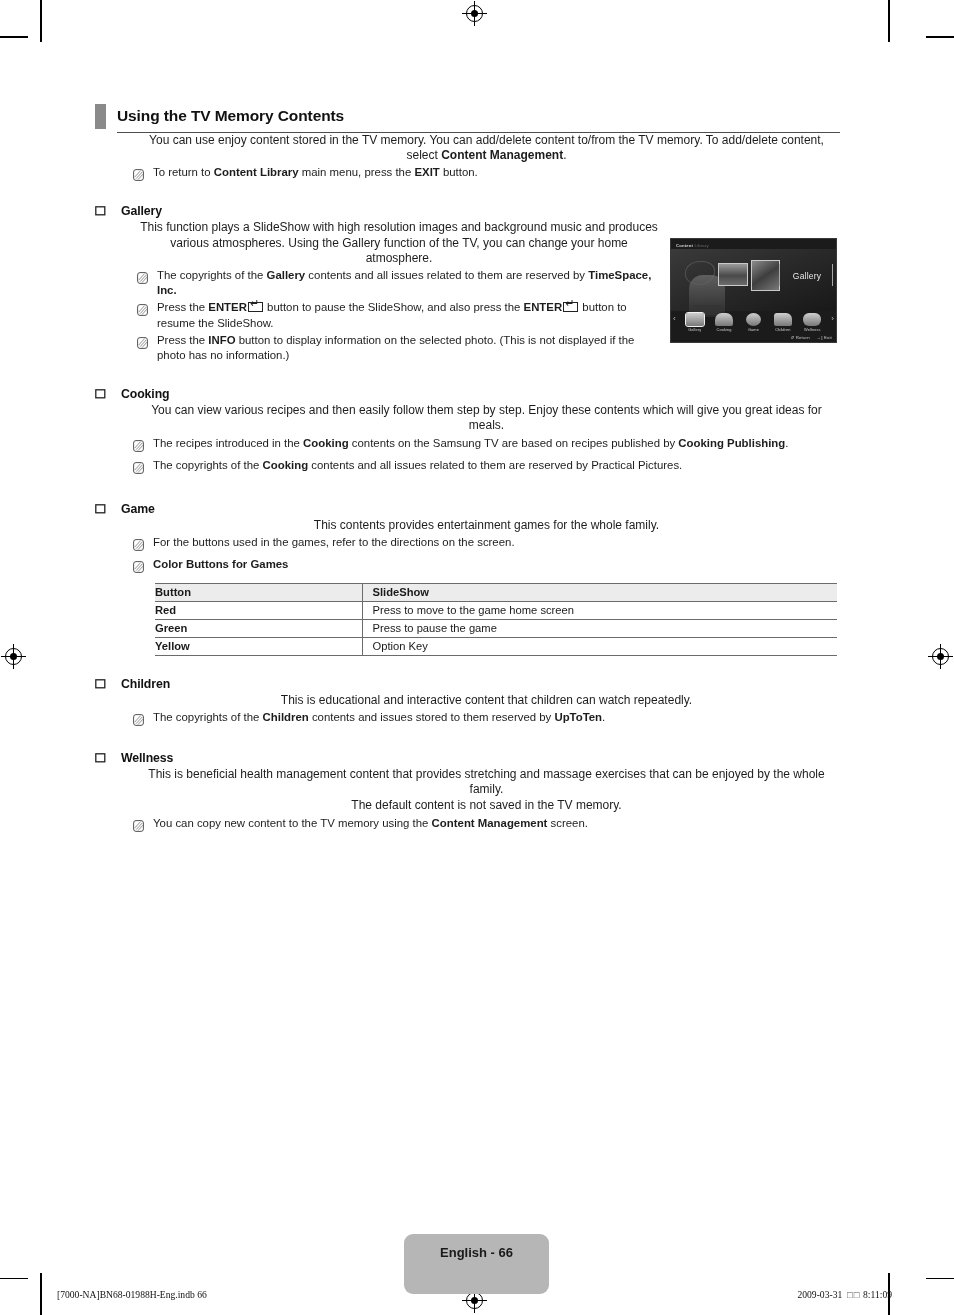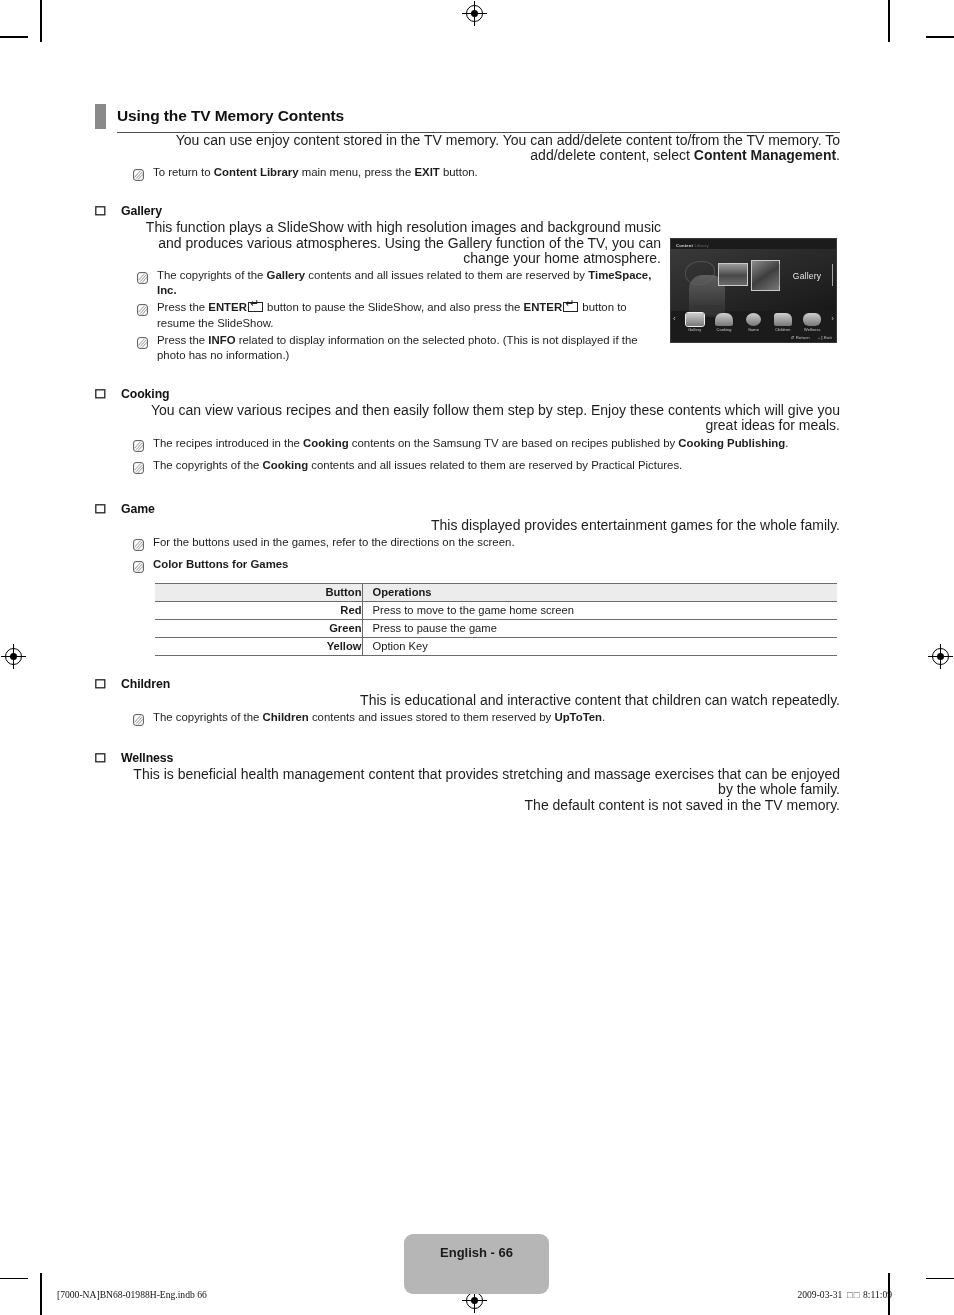--- a/index.html
+++ b/index.html
@@ -46,22 +46,22 @@
     line-height:20px; padding-top:2px; color:#111;
   }
   .title-rule {
     margin-left:22px; margin-top:3px;
     border-bottom:1.6px solid #4d4d4d; width:723px;
   }
 
   .body-col { margin-left:38px; width:707px; }
 
   p.para {
-    font-size:14px; line-height:15.2px; margin:0 0 1px 0; color:#1d1d1d;
-    text-align:right;
+    font-size:12px; line-height:15.2px; margin:0 0 1px 0; color:#1d1d1d;
+    text-align:center;
   }
   .lead { margin-top:13px; }
 
   
   .note { display:flex; align-items:flex-start; margin:2px 0 0 0; }
   .note-ic { flex:0 0 20px; padding-top:2px; }
   .note-tx { font-size:11.4px; line-height:15.2px; color:#1d1d1d; }
 
   
   .subhead { display:flex; align-items:center; margin-top:17px; margin-left:0px;}
@@ -89,21 +89,21 @@
     font-size:11.2px;
   }
   table.colortable th, table.colortable td {
     padding:2px 0 3px 0; border-bottom:1px solid #6b6b6b;
   }
   table.colortable thead th {
     background:#ececec; font-weight:bold; border-bottom:1px solid #6b6b6b;
     border-top:1px solid #6b6b6b;
   }
   table.colortable .c-btn {
-    width:207px; text-align:right; font-weight:bold;
+    width:207px; text-align:left; font-weight:bold;
     border-right:1px solid #6b6b6b;
     margin-left:8px;
   }
   table.colortable .c-op {
     text-align:left; padding-left:10px; font-weight:normal;
   }
   table.colortable thead .c-op { font-weight:bold; }
 
   
   .tvshot {
@@ -275,21 +275,21 @@
         <div class="note-tx" style="width:510px;"><span>Press the </span><b>ENTER</b><span class="enterkey"></span><span> button to pause the SlideShow, and also press the </span><b>ENTER</b><span class="enterkey"></span><span> button to resume the SlideShow.</span></div>
       </div>
 
       <div class="note">
         <div class="note-ic">
           <svg width="11" height="12" viewBox="0 0 11 12">
               <rect x="0.6" y="0.6" width="9.8" height="10.8" rx="2.4" fill="none" stroke="#555" stroke-width="1"></rect>
               <path d="M1.6 8.2 L7.6 1.6 M3.2 9.6 L9.2 3.0 M5.0 10.6 L9.9 5.2" stroke="#777" stroke-width="0.8" fill="none"></path>
             </svg>
         </div>
-        <div class="note-tx"><span>Press the </span><b>INFO</b><span> related to display information on the selected photo. (This is not displayed if the photo has no information.)</span></div>
+        <div class="note-tx"><span>Press the </span><b>INFO</b><span> button to display information on the selected photo. (This is not displayed if the photo has no information.)</span></div>
       </div>
     </div>
 
     <div class="subhead" style="margin-top:22px;">
       <div class="sq-ic">
         <svg width="11" height="10" viewBox="0 0 11 10">
             <rect x="0.8" y="0.8" width="9" height="8" fill="none" stroke="#222" stroke-width="1.3"></rect>
           </svg>
       </div>
       <div class="subhead-tx">Cooking</div>
@@ -318,21 +318,21 @@
 
     <div class="subhead" style="margin-top:22px;">
       <div class="sq-ic">
         <svg width="11" height="10" viewBox="0 0 11 10">
             <rect x="0.8" y="0.8" width="9" height="8" fill="none" stroke="#222" stroke-width="1.3"></rect>
           </svg>
       </div>
       <div class="subhead-tx">Game</div>
     </div>
     <div class="indent" style="width:707px;">
-      <p class="para">This displayed provides entertainment games for the whole family.</p>
+      <p class="para">This contents provides entertainment games for the whole family.</p>
       <div class="note">
         <div class="note-ic">
           <svg width="11" height="12" viewBox="0 0 11 12">
               <rect x="0.6" y="0.6" width="9.8" height="10.8" rx="2.4" fill="none" stroke="#555" stroke-width="1"></rect>
               <path d="M1.6 8.2 L7.6 1.6 M3.2 9.6 L9.2 3.0 M5.0 10.6 L9.9 5.2" stroke="#777" stroke-width="0.8" fill="none"></path>
             </svg>
         </div>
         <div class="note-tx">For the buttons used in the games, refer to the directions on the screen.</div>
       </div>
       <div class="note">
@@ -342,21 +342,21 @@
               <path d="M1.6 8.2 L7.6 1.6 M3.2 9.6 L9.2 3.0 M5.0 10.6 L9.9 5.2" stroke="#777" stroke-width="0.8" fill="none"></path>
             </svg>
         </div>
         <div class="note-tx"><b>Color Buttons for Games</b></div>
       </div>
 
       <table class="colortable">
         <thead>
           <tr>
             <th class="c-btn">Button</th>
-            <th class="c-op">Operations</th>
+            <th class="c-op">SlideShow</th>
           </tr>
         </thead>
         <tbody>
           <tr>
             <td class="c-btn">Red</td>
             <td class="c-op">Press to move to the game home screen</td>
           </tr>
           <tr>
             <td class="c-btn">Green</td>
             <td class="c-op">Press to pause the game</td>
@@ -397,20 +397,29 @@
           </svg>
       </div>
       <div class="subhead-tx">Wellness</div>
     </div>
     <div class="indent" style="width:707px;">
       <p class="para">This is beneficial health management content that provides stretching and massage exercises that can be enjoyed by the whole family.</p>
     </div>
 
     <div class="indent" style="width:707px;">
       <p class="para">The default content is not saved in the TV memory.</p>
+      <div class="note">
+        <div class="note-ic">
+          <svg width="11" height="12" viewBox="0 0 11 12">
+              <rect x="0.6" y="0.6" width="9.8" height="10.8" rx="2.4" fill="none" stroke="#555" stroke-width="1"></rect>
+              <path d="M1.6 8.2 L7.6 1.6 M3.2 9.6 L9.2 3.0 M5.0 10.6 L9.9 5.2" stroke="#777" stroke-width="0.8" fill="none"></path>
+            </svg>
+        </div>
+        <div class="note-tx"><span>You can copy new content to the TV memory using the </span><b>Content Management</b><span> screen.</span></div>
+      </div>
     </div>
 
   </div>
 
   <div class="tvshot">
     <div class="tv-cl"><b>Content</b><span> Library</span></div>
     <div class="tv-stage">
       <div class="tv-swirl"></div>
       <div class="tv-chair"></div>
       <div class="tv-frame1"></div>

